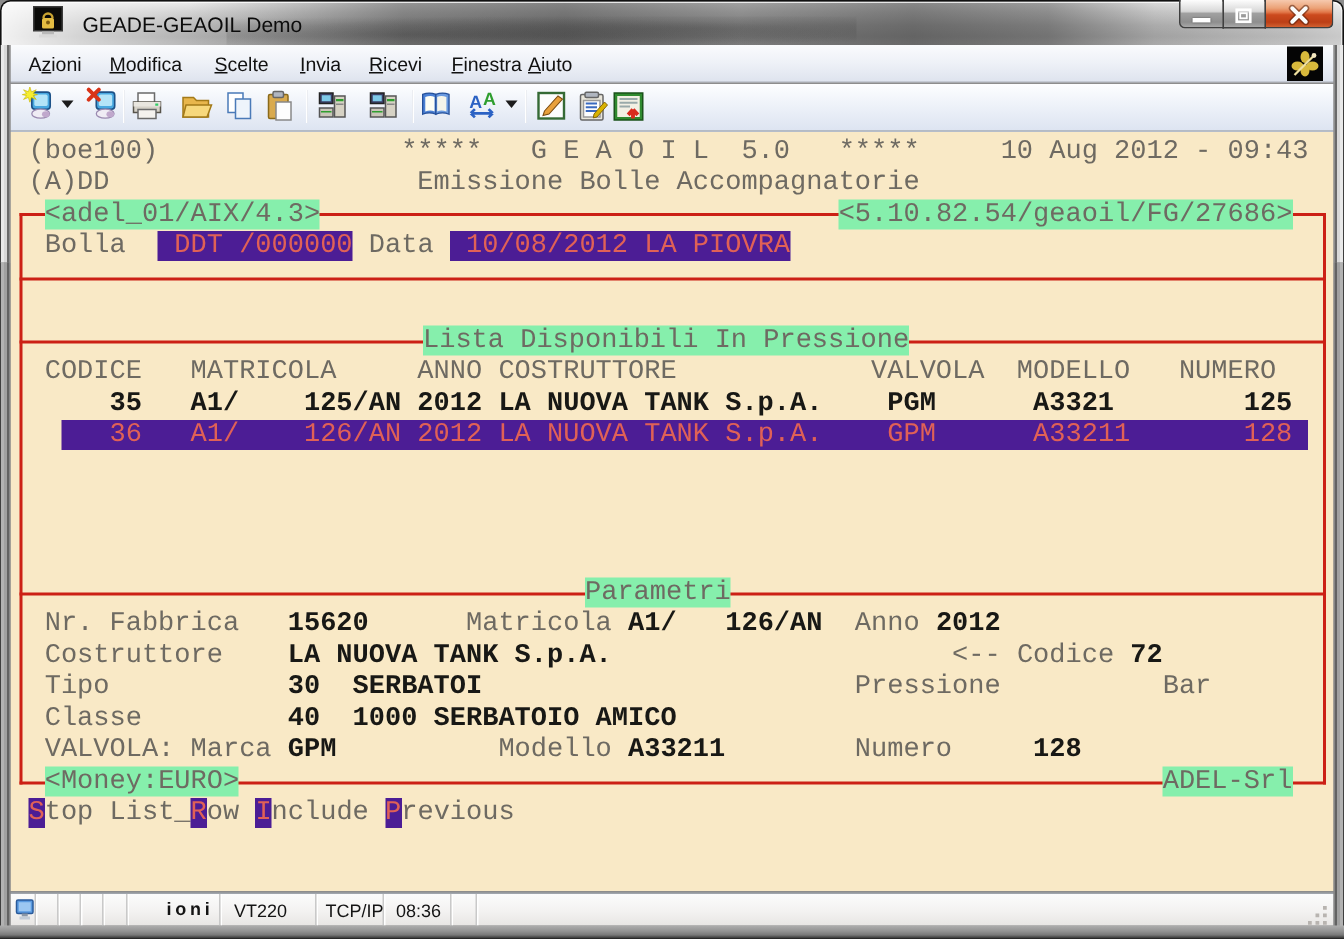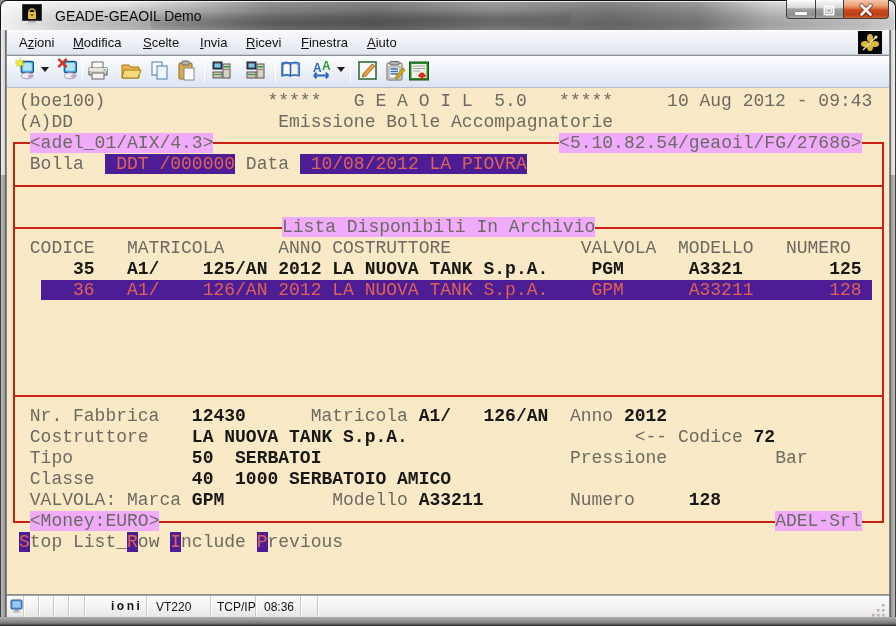--- a/index.html
+++ b/index.html
@@ -32,21 +32,21 @@
 .tool{left:7px;top:56px;width:882px;height:32px;background:linear-gradient(180deg,#fdfeff 0,#eef2f9 45%,#dde4f1 100%);border-bottom:1px solid #b6bdc9}
 .ti{position:absolute;top:4px;width:22px;height:22px}
 .tsep{position:absolute;top:60px;width:1px;height:22px;background:#b9c0cc;border-right:1px solid #fff}
 .darr{position:absolute;width:0;height:0;border-left:4px solid transparent;border-right:4px solid transparent;border-top:5px solid #1c1c1c}
 
 .term{left:7px;top:88px;width:882px;height:506px;background:#f9e9c6}
 .r{position:absolute;left:19px;font-family:"Liberation Mono",monospace;font-size:18px;line-height:21px;white-space:pre;color:#6e6a62}
 .r b{font-weight:bold;color:#181815}
 .hl{background:#4c1d95;color:#e06156}
 .rl{position:absolute;height:2.2px;background:#cc2015}
-.mask{background:#f0abfc}
+.mask{background:#86efac}
 
 .status{left:7px;top:595px;width:882px;height:22px;background:linear-gradient(180deg,#fcfcfc 0,#f3f2f1 55%,#e8e6e4 100%);border-top:1px solid #a0a5ac}
 .sp{position:absolute;top:596px;height:21px;border-right:1px solid #c9c9c9;box-shadow:1px 0 0 #fff}
 .st{position:absolute;top:600px;font-size:12px;color:#141414;font-family:"Liberation Sans",sans-serif}
 </style></head><body>
 <div class="w">
 
   <div class="abs title">
       <div class="abs smudge"></div>
     </div>
@@ -73,21 +73,21 @@
       <path d="M3.5 2.5 L12.5 11.5 M12.5 2.5 L3.5 11.5" stroke="#fbfbfb" stroke-width="2.6" stroke-linecap="round"></path>
     </svg>
 
   <div class="abs menu">
     <span class="mi" style="left:12px">A<u>z</u>ioni</span>
     <span class="mi" style="left:66px"><u>M</u>odifica</span>
     <span class="mi" style="left:136px"><u>S</u>celte</span>
     <span class="mi" style="left:193px"><u>I</u>nvia</span>
     <span class="mi" style="left:239px"><u>R</u>icevi</span>
     <span class="mi" style="left:294px"><u>F</u>inestra</span>
-    <span class="mi" style="left:360px"><u>A</u>iuto</span>
+    <span class="mi" style="left:345px"><u>A</u>iuto</span>
   </div>
   <div class="abs mlogo"></div>
   <svg class="abs" style="left:860px;top:33px" width="20" height="20" viewBox="0 0 20 20">
     <g fill="#d8b93c">
         <ellipse cx="10" cy="5" rx="3" ry="4"></ellipse>
         <ellipse cx="5" cy="11" rx="4" ry="3"></ellipse>
         <ellipse cx="15" cy="11" rx="4" ry="3"></ellipse>
         <ellipse cx="10" cy="14" rx="3" ry="4"></ellipse>
       </g>
     <path d="M3 17 L16 4" stroke="#efe0a0" stroke-width="1.5"></path>
@@ -190,27 +190,28 @@
   <div class="abs rl" style="left:13px;top:227px;width:871px"></div>
   <div class="abs rl" style="left:13px;top:395px;width:871px"></div>
   <div class="abs rl" style="left:13px;top:521px;width:871px"></div>
   <div class="abs rl" style="left:13px;top:142px;width:2.2px;height:381px"></div>
   <div class="abs rl" style="left:881.5px;top:142px;width:2.2px;height:381px"></div>
 
   <div class="r" style="top:91px">(boe100)               *****   G E A O I L  5.0   *****     10 Aug 2012 - 09:43</div>
   <div class="r" style="top:112px">(A)DD                   Emissione Bolle Accompagnatorie</div>
   <div class="r" style="top:133px"><span> </span><span class="mask">&lt;adel_01/AIX/4.3&gt;</span><span>                                </span><span class="mask">&lt;5.10.82.54/geaoil/FG/27686&gt;</span></div>
   <div class="r" style="top:154px"> Bolla  <span class="hl"> DDT /000000</span> Data <span class="hl"> 10/08/2012 LA PIOVRA</span></div>
-  <div class="r" style="top:217px"><span style="margin-left:263px" class="mask">Lista Disponibili In Archivio</span></div>
+  <div class="r" style="top:217px"><span style="margin-left:263px" class="mask">Lista Disponibili In Pressione</span></div>
   <div class="r" style="top:238px"> CODICE   MATRICOLA     ANNO COSTRUTTORE            VALVOLA  MODELLO   NUMERO</div>
   <div class="r" style="top:259px"><b>     35   A1/    125/AN 2012 LA NUOVA TANK S.p.A.    PGM      A3321        125</b></div>
   <div class="r" style="top:280px">  <span class="hl">   36   A1/    126/AN 2012 LA NUOVA TANK S.p.A.    GPM      A33211       128 </span></div>
-  <div class="r" style="top:406px"> Nr. Fabbrica   <b>12430</b>      Matricola <b>A1/   126/AN</b>  Anno <b>2012</b></div>
+  <div class="r" style="top:385px"><span style="margin-left:371px" class="mask">Parametri</span></div>
+  <div class="r" style="top:406px"> Nr. Fabbrica   <b>15620</b>      Matricola <b>A1/   126/AN</b>  Anno <b>2012</b></div>
   <div class="r" style="top:427px"> Costruttore    <b>LA NUOVA TANK S.p.A.</b>                     &lt;-- Codice <b>72</b></div>
-  <div class="r" style="top:448px"> Tipo           <b>50  SERBATOI</b>                       Pressione          Bar</div>
+  <div class="r" style="top:448px"> Tipo           <b>30  SERBATOI</b>                       Pressione          Bar</div>
   <div class="r" style="top:469px"> Classe         <b>40  1000 SERBATOIO AMICO</b></div>
   <div class="r" style="top:490px"> VALVOLA: Marca <b>GPM</b>          Modello <b>A33211</b>        Numero     <b>128</b></div>
   <div class="r" style="top:511px"><span> </span><span class="mask">&lt;Money:EURO&gt;</span><span>                                                         </span><span class="mask">ADEL-Srl</span></div>
   <div class="r" style="top:532px"><span class="hl">S</span>top List_<span class="hl">R</span>ow <span class="hl">I</span>nclude <span class="hl">P</span>revious</div>
 
   <div class="abs status"></div>
   <svg class="abs" style="left:9px;top:599px" width="15" height="16" viewBox="0 0 15 16">
     <rect x="2" y="1" width="11" height="9" rx="1" fill="#5a9ae0" stroke="#2a5a9a"></rect>
     <rect x="3.5" y="2.5" width="8" height="6" fill="#9cc7f2"></rect>
     <rect x="5.5" y="10" width="4" height="2" fill="#8a97a8"></rect>

